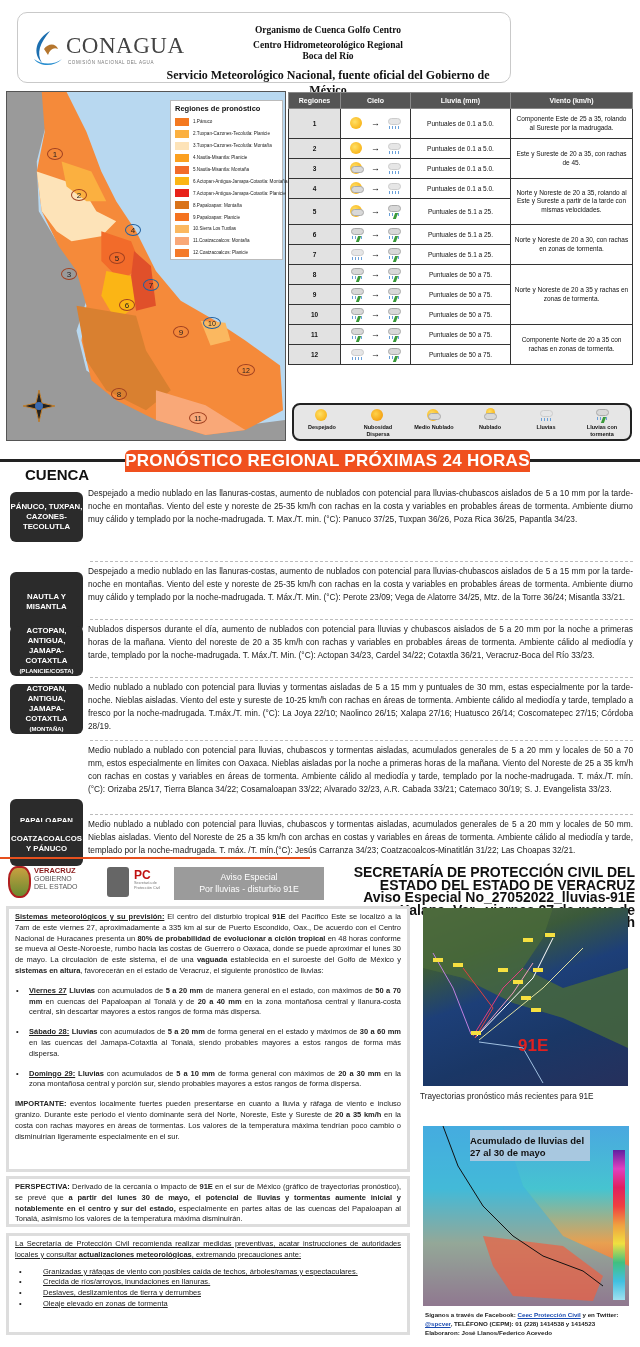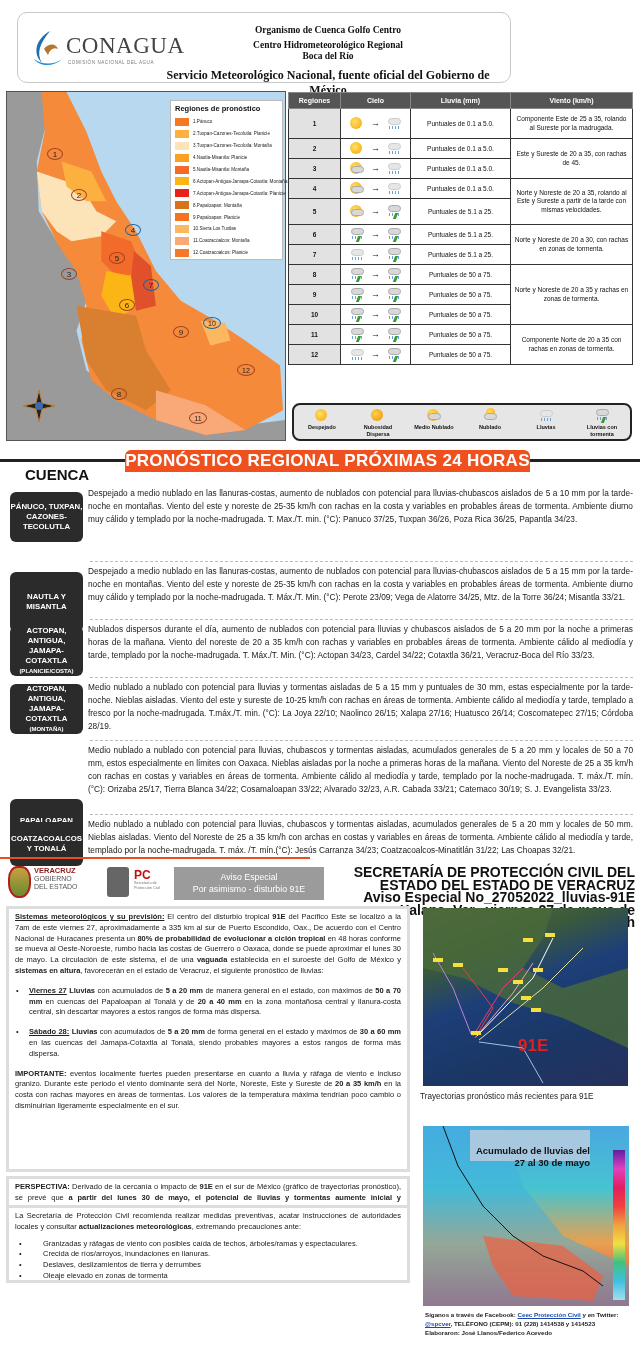--- a/index.html
+++ b/index.html
@@ -74,21 +74,21 @@
   .pbox ul { list-style: none; }
   .pbox li { position: relative; padding-left: 14px; margin-bottom: 9px; }
   .pbox li::before { content: "•"; position: absolute; left: 1px; }
   .pbox .u { text-decoration: underline; font-weight: bold; }
   .plain li { margin-bottom: 0; padding-left: 28px; }
   .plain li::before { left: 4px; }
 
   .traj { position: absolute; left: 423px; top: 908px; width: 205px; height: 178px; background: linear-gradient(160deg, #5b6b4a 0%, #3b5a3a 25%, #1d3f78 45%, #1a3766 70%, #26305c 100%); overflow: hidden; }
   .traj-cap { position: absolute; left: 420px; top: 1092px; width: 215px; font-size: 8.2px; color: #222; }
   .acum { position: absolute; left: 423px; top: 1126px; width: 206px; height: 180px; background: linear-gradient(180deg, #4aa8e0 0%, #46c4d0 35%, #e8a050 65%, #e04040 100%); overflow: hidden; }
-  .acum-title { position: absolute; left: 470px; top: 1130px; width: 120px; height: 31px; background: #a8c8e0; text-align: right; font-size: 9.5px; font-weight: bold; line-height: 12px; padding-top: 15px; color: #111; }
+  .acum-title { position: absolute; left: 470px; top: 1130px; width: 120px; height: 31px; background: #a8c8e0; text-align: left; font-size: 9.5px; font-weight: bold; line-height: 12px; padding-top: 5px; color: #111; }
   .scale { position: absolute; left: 613px; top: 1150px; width: 12px; height: 150px; background: linear-gradient(180deg, #6020a0, #e040c0, #e02060, #f04040, #f0a040, #f0e040, #40c080, #40c0e0, #a0e0f0); }
   .footer-pc { position: absolute; left: 425px; top: 1310px; width: 210px; font-size: 6.2px; line-height: 9px; font-weight: bold; color: #222; }
   .footer-pc .lnk { color: #1a4ab0; text-decoration: underline; }
 </style>
 </head>
 <body>
 
 <div class="hdr">
   <div class="logo">
     <svg class="mark" viewBox="0 0 34 38">
@@ -483,65 +483,66 @@
     </div>
     <div>
       <div class="badge" style="top:751px;height:44px;margin-top:48px;">
         <span>PAPALOAPAN</span>
       </div>
       <div class="rtext" style="top:744px;">Medio nublado a nublado con potencial para lluvias, chubascos y tormentas aisladas, acumulados generales de 5 a 20 mm y locales de 50 a 70 mm, estos especialmente en límites con Oaxaca. Nieblas aisladas por la noche a primeras horas de la mañana. Viento del Noreste de 25 a 35 km/h con rachas en costas y variables en áreas de tormenta. Ambiente cálido al mediodía y tarde, templado por la noche-madrugada. T. máx./T. mín. (°C): Orizaba 25/17, Tierra Blanca 34/22; Cosamaloapan 33/22; Alvarado 32/23, A.R. Cabada 33/21; Catemaco 30/19; S. J. Evangelista 33/23.</div>
       <div class="dots" style="top:740px;"></div>
     </div>
     <div>
       <div class="badge" style="top:822px;height:44px;">
-        <span>COATZACOALCOS Y TONALÁ</span>
+        <span>COATZACOALCOS Y PÁNUCO</span>
       </div>
       <div class="rtext" style="top:818px;">Medio nublado a nublado con potencial para lluvias, chubascos y tormentas aisladas, acumulados generales de 5 a 20 mm y locales de 50 mm. Nieblas aisladas. Viento del Noreste de 25 a 35 km/h con archas en costas y variables en áreas de tormenta. Ambiente cálido al mediodía y tarde, templado por la noche-madrugada. T. máx. /T. mín.(°C): Jesús Carranza 34/23; Coatzacoalcos-Minatitlán 31/22; Las Choapas 32/21.</div>
       <div class="dots" style="top:814px;"></div>
     </div>
   </div>
 
 <div class="orange-line"></div>
 <div class="ver-logo"></div>
 <div class="ver-text">
   <b>VERACRUZ</b><br>
   <span>GOBIERNO</span><br>
   <span>DEL ESTADO</span>
 </div>
 <div class="pc-logo"></div>
 <div class="pc-text">
   <div class="pc">PC</div>
   <div class="s" style="width:30px;">Secretaría de Protección Civil</div>
 </div>
 <div class="aviso-box">
   <div>Aviso Especial</div>
-  <div>Por asimismo - disturbio 91E</div>
+  <div>Por lluvias - disturbio 91E</div>
 </div>
 <div class="sec-text">
   <div>SECRETARÍA DE PROTECCIÓN CIVIL DEL ESTADO DEL ESTADO DE VERACRUZ</div>
   <div>Aviso Especial No_27052022_lluvias-91E</div>
   <div>Xalapa, Ver., viernes 27 de mayo de 2022/08:00 h</div>
 </div>
 
 <div class="pbox" style="top:906px; height:266px;">
   <p>
     <span class="u">Sistemas meteorológicos y su previsión:</span><span> El centro del disturbio tropical </span><b>91E</b><span> del Pacífico Este se localizó a la 7am de este viernes 27, aproximadamente a 335 km al sur de Puerto Escondido, Oax., De acuerdo con el Centro Nacional de Huracanes presenta un </span><b>80% de probabilidad de evolucionar a ciclón tropical</b><span> en 48 horas conforme se mueva al Oeste-Noroeste, rumbo hacia las costas de Guerrero o Oaxaca, donde se puede aproximar el lunes 30 de mayo. La circulación de este sistema, el de una </span><b>vaguada</b><span> establecida en el suroeste del Golfo de México y </span><b>sistemas en altura</b><span>, favorecerán en el estado de Veracruz, el siguiente pronóstico de lluvias:</span>
   </p>
   <ul id="days">
       <li><span class="u">Viernes 27</span> <span><b>Lluvias</b> con acumulados de <b>5 a 20 mm</b> de manera general en el estado, con máximos de <b>50 a 70 mm</b> en cuencas del Papaloapan al Tonalá y de <b>20 a 40 mm</b> en la zona montañosa central y llanura-costa central, sin descartar mayores a estos rangos de forma más dispersa.</span></li>
       <li><span class="u">Sábado 28:</span> <span><b>Lluvias</b> con acumulados de <b>5 a 20 mm</b> de forma general en el estado y máximos de <b>30 a 60 mm</b> en las cuencas del Jamapa-Cotaxtla al Tonalá, siendo probables mayores a estos rangos de forma más dispersa.</span></li>
+      <li><span class="u">Domingo 29:</span> <span><b>Lluvias</b> con acumulados de <b>5 a 10 mm</b> de forma general con máximos de <b>20 a 30 mm</b> en la zona montañosa central y porción sur, siendo probables mayores a estos rangos de forma dispersa.</span></li>
     </ul>
   <p><b>IMPORTANTE:</b><span id="imp-html"> eventos localmente fuertes pueden presentarse en cuanto a lluvia y ráfaga de viento e incluso granizo. Durante este periodo el viento dominante será del Norte, Noreste, Este y Sureste de <b>20 a 35 km/h</b> en la costa con rachas mayores en áreas de tormentas. Los valores de la temperatura máxima tendrían poco cambio o disminuirían ligeramente especialmente en el sur.</span></p>
 </div>
 
 <div class="pbox" style="top:1176px; height:51px;">
   <p><b>PERSPECTIVA:</b><span id="persp-html"> Derivado de la cercanía o impacto de <b>91E</b> en el sur de México (gráfico de trayectorias pronóstico), se prevé que <b>a partir del lunes 30 de mayo, el potencial de lluvias y tormentas aumente inicial y notablemente en el centro y sur del estado,</b> especialmente en partes altas de las cuencas del Papaloapan al Tonalá, asimismo los valores de la temperatura máxima disminuirán.</span></p>
 </div>
 
-<div class="pbox" style="top:1205px; height:78px;">
+<div class="pbox" style="top:1233px; height:102px;text-decoration:underline;">
   <p id="recom-html" style="margin-bottom:6px;">La Secretaría de Protección Civil recomienda realizar medidas preventivas, acatar instrucciones de autoridades locales y consultar <b>actualizaciones meteorológicas</b>, extremando precauciones ante:</p>
   <ul class="plain" id="fav">
       <li>Granizadas y ráfagas de viento con posibles caída de techos,  árboles/ramas y espectaculares.</li>
       <li>Crecida de ríos/arroyos, inundaciones en llanuras.</li>
       <li>Deslaves, deslizamientos de tierra y derrumbes</li>
       <li>Oleaje elevado en zonas de tormenta</li>
     </ul>
 </div>
 
 <div class="traj">

